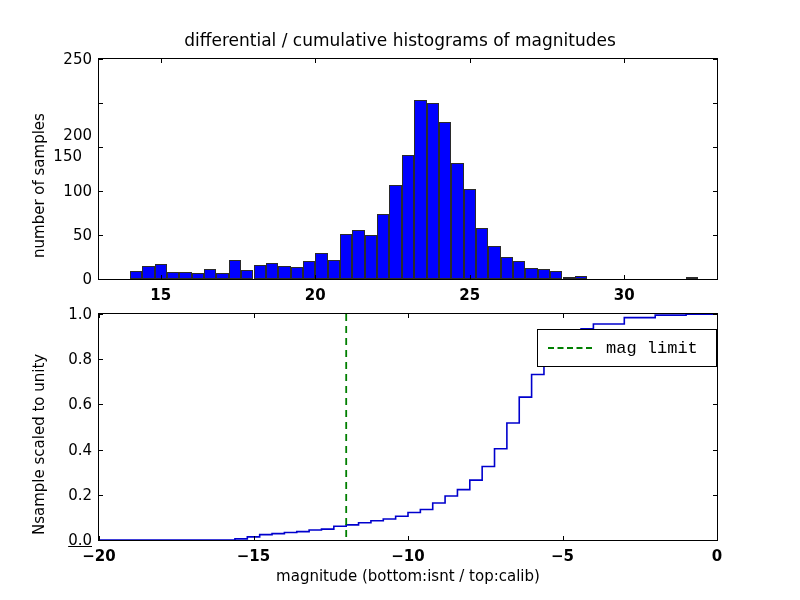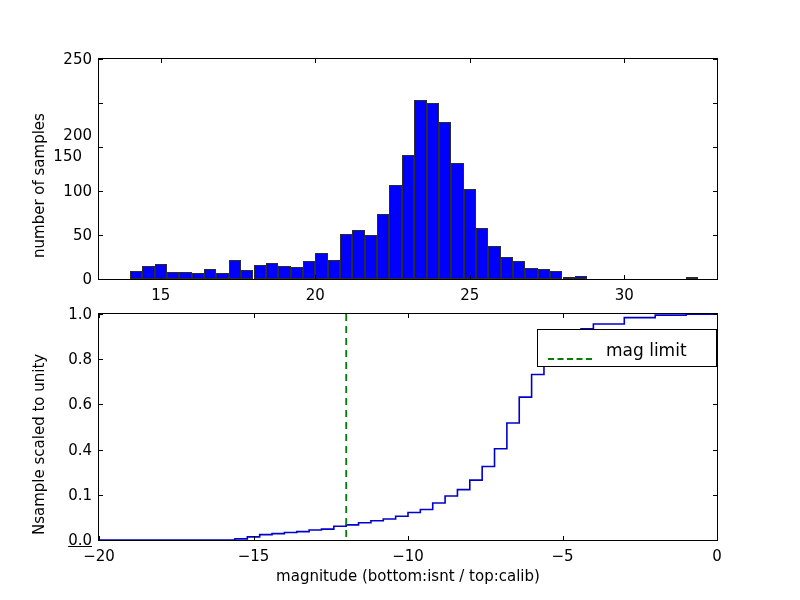--- a/index.html
+++ b/index.html
@@ -56,20 +56,21 @@
     height: 1px;
     background: #000000;
   }
   .xticklabel {
     position: absolute;
     font-size: 15px;
     text-align: center;
     white-space: nowrap;
     transform: translateX(-50%);
     color: #000;
+    font-weight: bold;
   }
   .yticklabel {
     position: absolute;
     font-size: 15px;
     text-align: right;
     white-space: nowrap;
     transform: translateY(-50%);
     color: #000;
   }
 
@@ -100,42 +101,44 @@
     box-sizing: border-box;
   }
 
   
   .legend {
     position: absolute;
     box-sizing: border-box;
     border: 1px solid #000000;
     background: #ffffff;
     display: flex;
-    align-items: flex-end;
+    align-items: center;
     padding: 6px 10px;
+    font-family: Liberation Mono, monospace;
   }
   .legend-line {
     width: 44px;
     height: 0;
     border-top: 2px dashed #007f00;
     margin-right: 14px;
     flex: 0 0 auto;
   }
   .legend-label {
     font-size: 17px;
     color: #000;
     white-space: nowrap;
   }
   svg { display: block; }
 </style>
 </head>
 <body>
 
 <div id="figure">
 
+  <div class="fig-title" style="top:30px;">differential / cumulative histograms of magnitudes</div>
 
   <div class="axes" id="ax-top" style="left:98px; top:58px; width:620px; height:222px;">
     <div class="plotarea" id="top-plot">
         <div class="bar" style="left: 30.9px; width: 12.36px; height: 7.92px;"></div>
         <div class="bar" style="left: 43.26px; width: 12.36px; height: 13.2px;"></div>
         <div class="bar" style="left: 55.62px; width: 12.36px; height: 14.96px;"></div>
         <div class="bar" style="left: 67.98px; width: 12.36px; height: 7.04px;"></div>
         <div class="bar" style="left: 80.34px; width: 12.36px; height: 7.04px;"></div>
         <div class="bar" style="left: 92.7px; width: 12.36px; height: 6.16px;"></div>
         <div class="bar" style="left: 105.06px; width: 12.36px; height: 9.68px;"></div>
@@ -233,21 +236,21 @@
       <div class="xtick" style="left: 562.5px; top: 313px; height: 5px;"></div>
       <div class="xticklabel" style="left: 562.5px; top: 547px;">−5</div>
       <div class="xtick" style="left: 717px; top: 536px; height: 5px;"></div>
       <div class="xtick" style="left: 717px; top: 313px; height: 5px;"></div>
       <div class="xticklabel" style="left: 717px; top: 547px;">0</div>
       <div class="ytick" style="left: 98px; width: 5px; top: 540px;"></div>
       <div class="ytick" style="left: 713px; width: 5px; top: 540px;"></div>
       <div class="yticklabel" style="left: 52px; width: 40px; top: 540px; text-decoration: underline;">0.0</div>
       <div class="ytick" style="left: 98px; width: 5px; top: 494.8px;"></div>
       <div class="ytick" style="left: 713px; width: 5px; top: 494.8px;"></div>
-      <div class="yticklabel" style="left: 52px; width: 40px; top: 494.8px;">0.1</div>
+      <div class="yticklabel" style="left: 52px; width: 40px; top: 494.8px;">0.2</div>
       <div class="ytick" style="left: 98px; width: 5px; top: 449.6px;"></div>
       <div class="ytick" style="left: 713px; width: 5px; top: 449.6px;"></div>
       <div class="yticklabel" style="left: 52px; width: 40px; top: 449.6px;">0.4</div>
       <div class="ytick" style="left: 98px; width: 5px; top: 404.4px;"></div>
       <div class="ytick" style="left: 713px; width: 5px; top: 404.4px;"></div>
       <div class="yticklabel" style="left: 52px; width: 40px; top: 404.4px;">0.6</div>
       <div class="ytick" style="left: 98px; width: 5px; top: 359.2px;"></div>
       <div class="ytick" style="left: 713px; width: 5px; top: 359.2px;"></div>
       <div class="yticklabel" style="left: 52px; width: 40px; top: 359.2px;">0.8</div>
       <div class="ytick" style="left: 98px; width: 5px; top: 314px;"></div>

